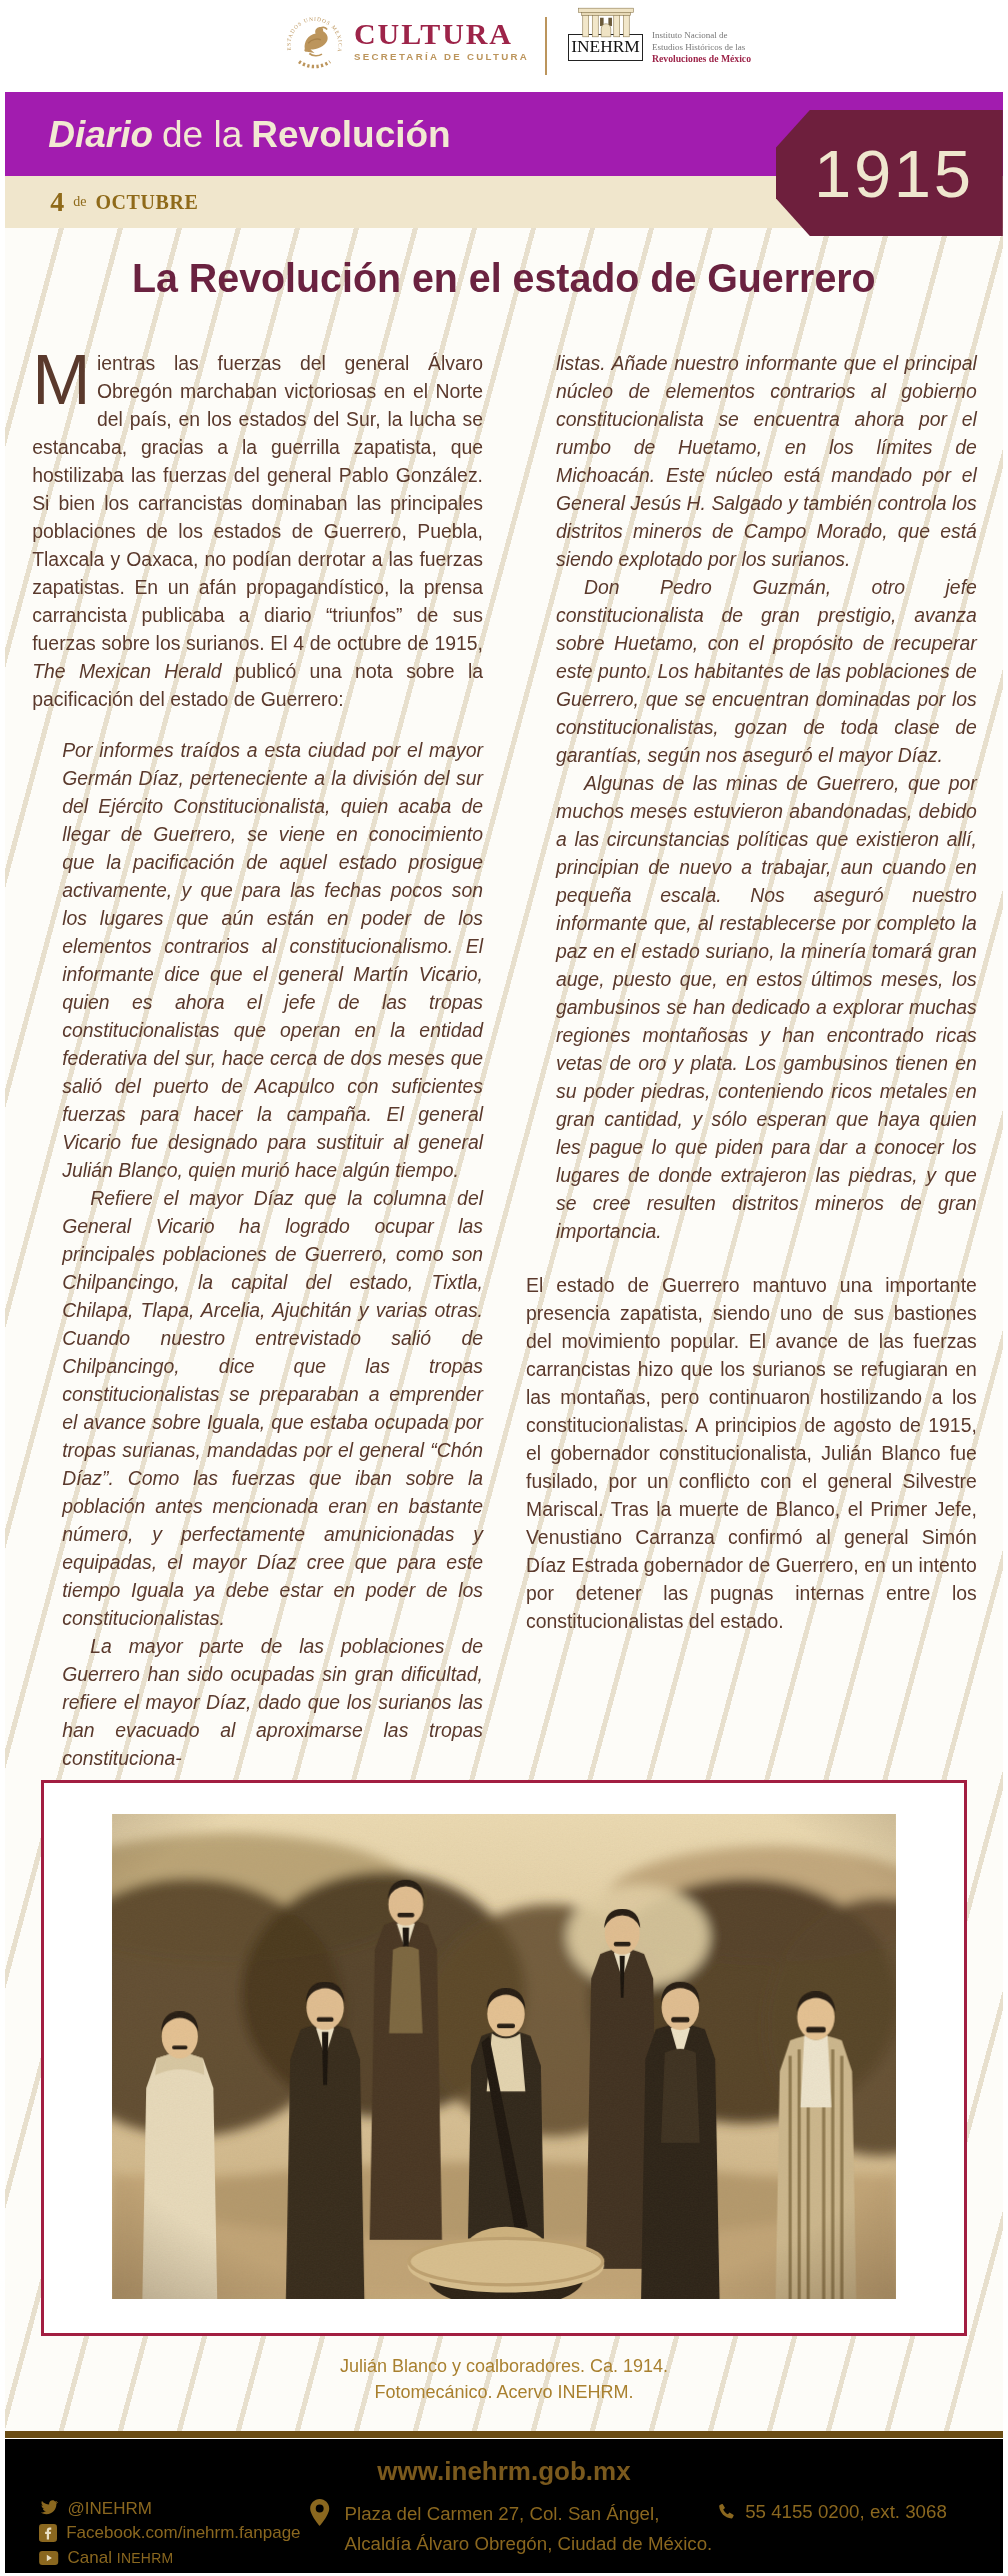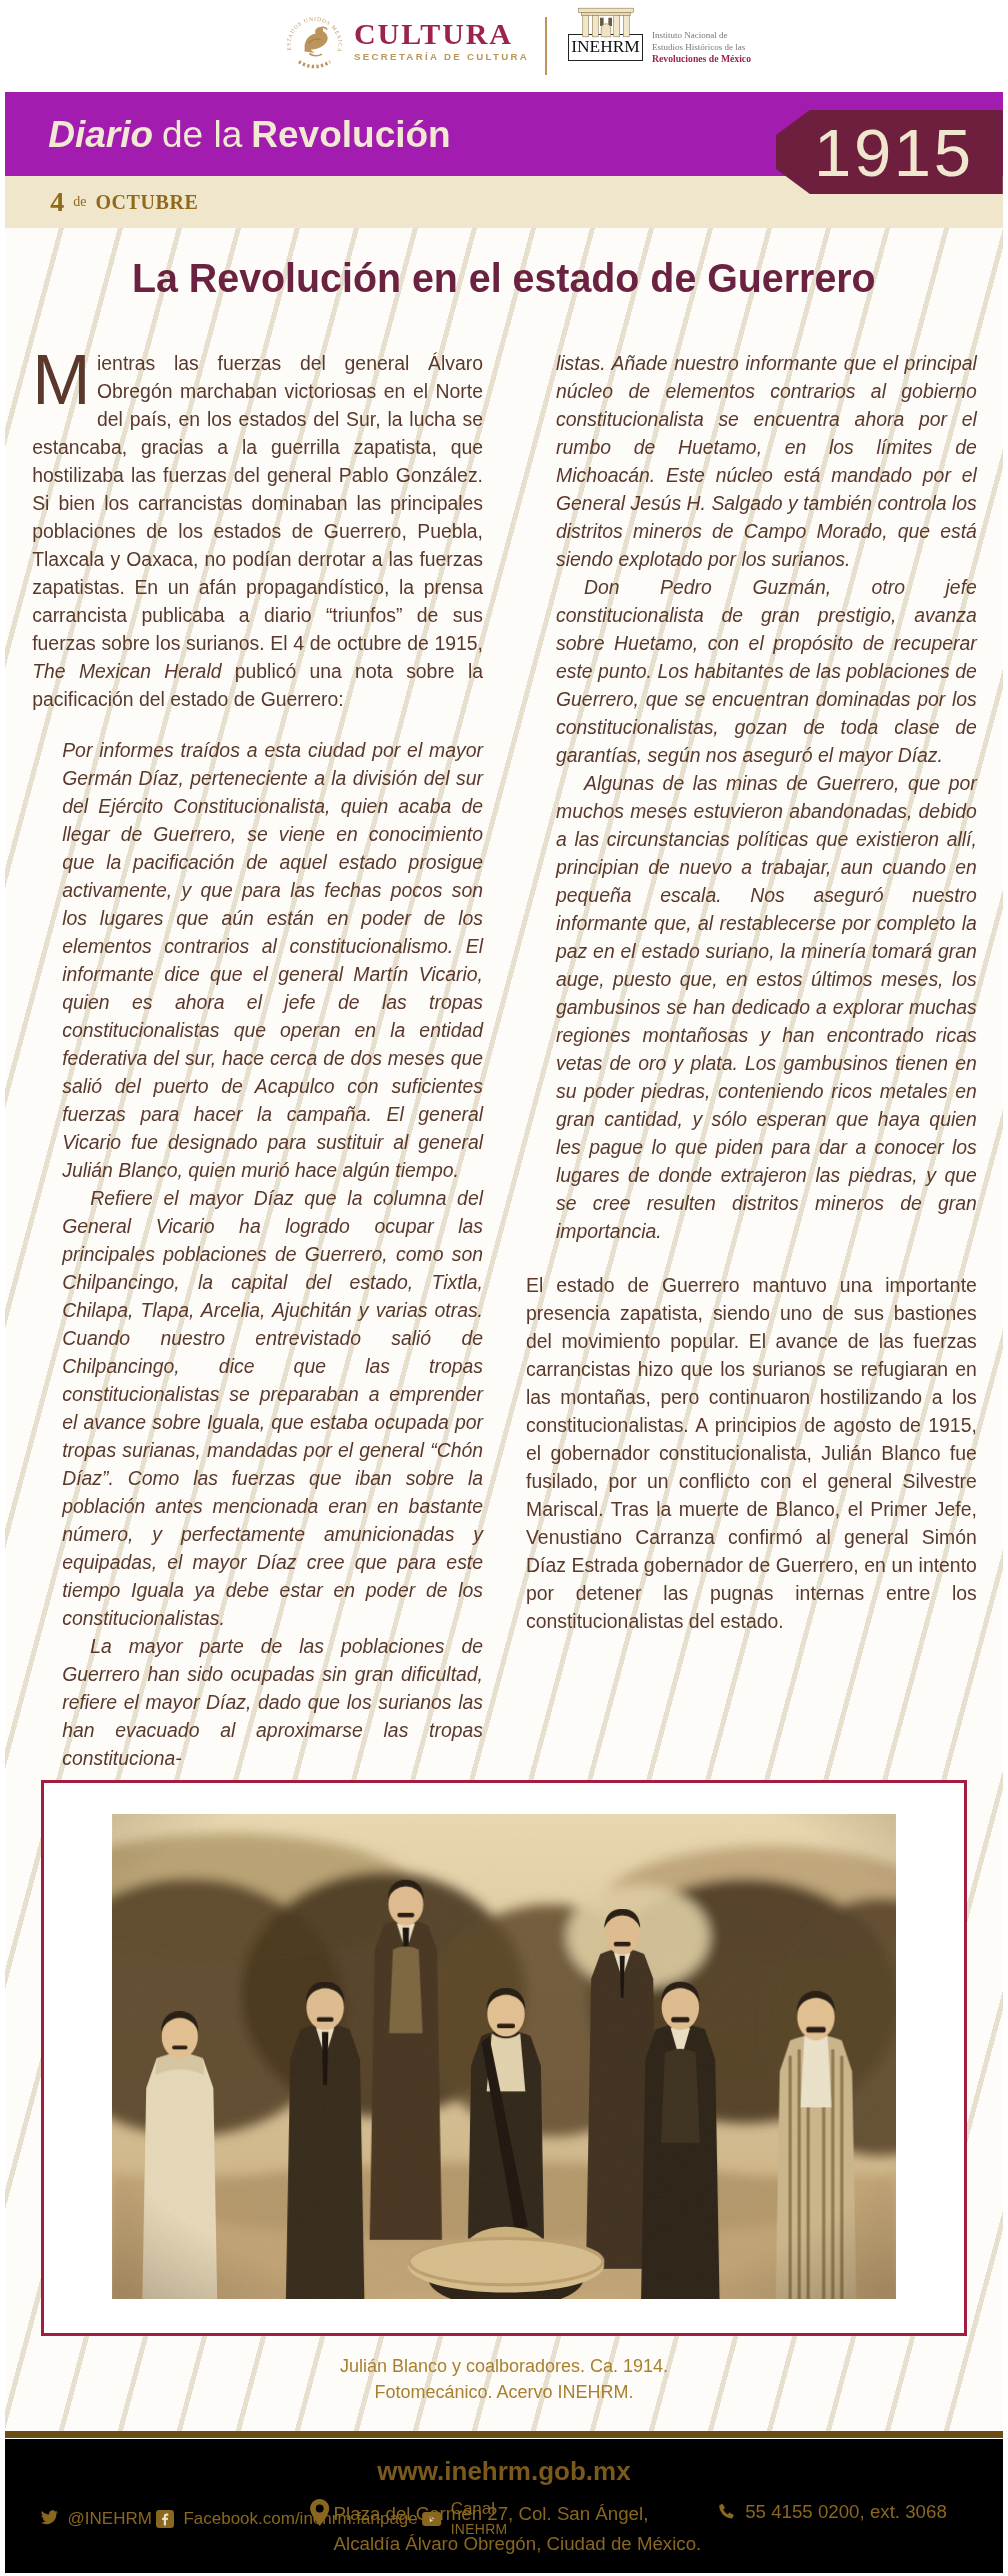--- a/index.html
+++ b/index.html
@@ -31,21 +31,21 @@
   .bt-mid { font-weight:400; margin:0 9px; }
   .bt-bold { font-weight:700; }
 
   .date-strip { position:absolute; top:176px; left:5.2px; right:5.2px; height:52px; background:#f0e6cc;
                 display:flex; align-items:center; padding-left:45px; box-sizing:border-box;
                 font-family:"Liberation Serif", serif; color:#8f6a1a; }
   .date-day { font-size:28px; font-weight:700; }
   .date-de { font-size:14px; margin:0 9px; }
   .date-month { font-size:20px; font-weight:700; letter-spacing:0.6px; }
 
-  .badge-1915 { position:absolute; top:110px; right:5.2px; width:227px; height:84px; background:#6e1f3d;
+  .badge-1915 { position:absolute; top:110px; right:5.2px; width:227px; height:126px; background:#6e1f3d;
                 clip-path:polygon(15% 0, 100% 0, 100% 100%, 15% 100%, 0 70%, 0 30%);
                 display:flex; align-items:center; justify-content:center; z-index:5; }
   .badge-1915 span { font-size:67px; color:#efe6ce; letter-spacing:2.6px; padding-left:9px; }
 
   
   .content { position:absolute; top:228px; left:5.2px; right:5.2px; height:2204px;
              background-color:#fdfcf8;
              background-image:repeating-linear-gradient(105deg,
                 rgba(214,200,170,0) 0px, rgba(214,200,170,0) 52px,
                 rgba(214,200,170,0.55) 52px, rgba(214,200,170,0.55) 57px); }
@@ -70,24 +70,24 @@
   .photo-svg { position:absolute; left:68px; top:31px; width:784px; height:485px; }
   .caption { position:absolute; top:2125px; left:0; width:100%; text-align:center; color:#a9802f;
              font-size:18px; line-height:26px; }
 
   
   .footer-rule { position:absolute; top:2431px; left:5.2px; right:5.2px; height:7px; background:#6b4d15; }
   .site-footer { position:absolute; top:2439px; left:5.2px; right:5.2px; height:134px; background:#000000;
                  color:#8a671f; box-sizing:border-box; }
   .site-url { text-align:center; margin-top:17px; font-size:26px; font-weight:700; color:#7a591d; }
   .footer-row { display:flex; margin-top:11.6px; padding:0 34px; align-items:flex-start; }
-  .social { width:271px; display:flex; flex-direction:row; gap:4.5px; font-size:17px; }
+  .social { width:271px; display:flex; flex-direction:column; gap:4.5px; font-size:17px; }
   .social-item { display:flex; align-items:center; gap:9px; cursor:pointer; }
   .icn { flex:none; }
-  .address { flex:1; display:flex; gap:4px; font-size:18.7px; line-height:30px; align-items:flex-start; }
+  .address { flex:1; display:flex; gap:15px; font-size:18.7px; line-height:30px; align-items:flex-start; }
   .phone-block { width:252px; display:flex; gap:9px; font-size:18.7px; align-items:center; padding-top:2.6px; }
   .smallcaps { font-size:0.82em; letter-spacing:0.3px; }
 </style>
 </head>
 <body>
 
 <div class="page">
 
   <header class="gov-header">
     <svg class="eagle-svg" viewBox="0 0 110 110">

